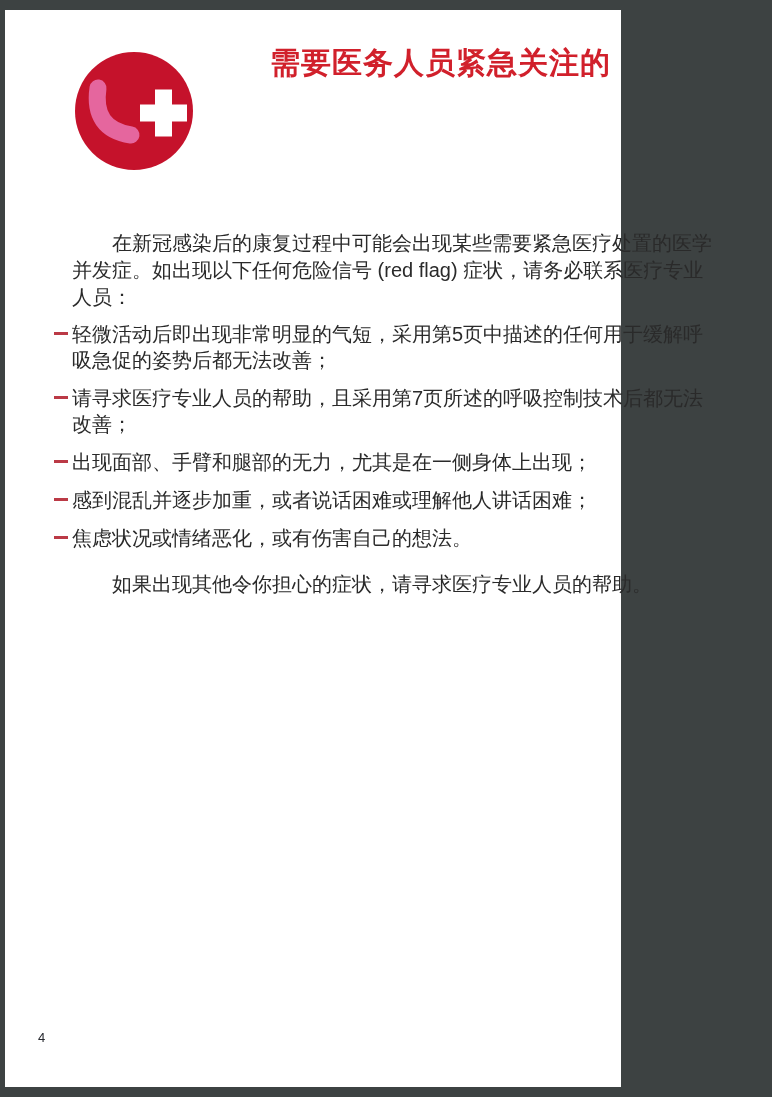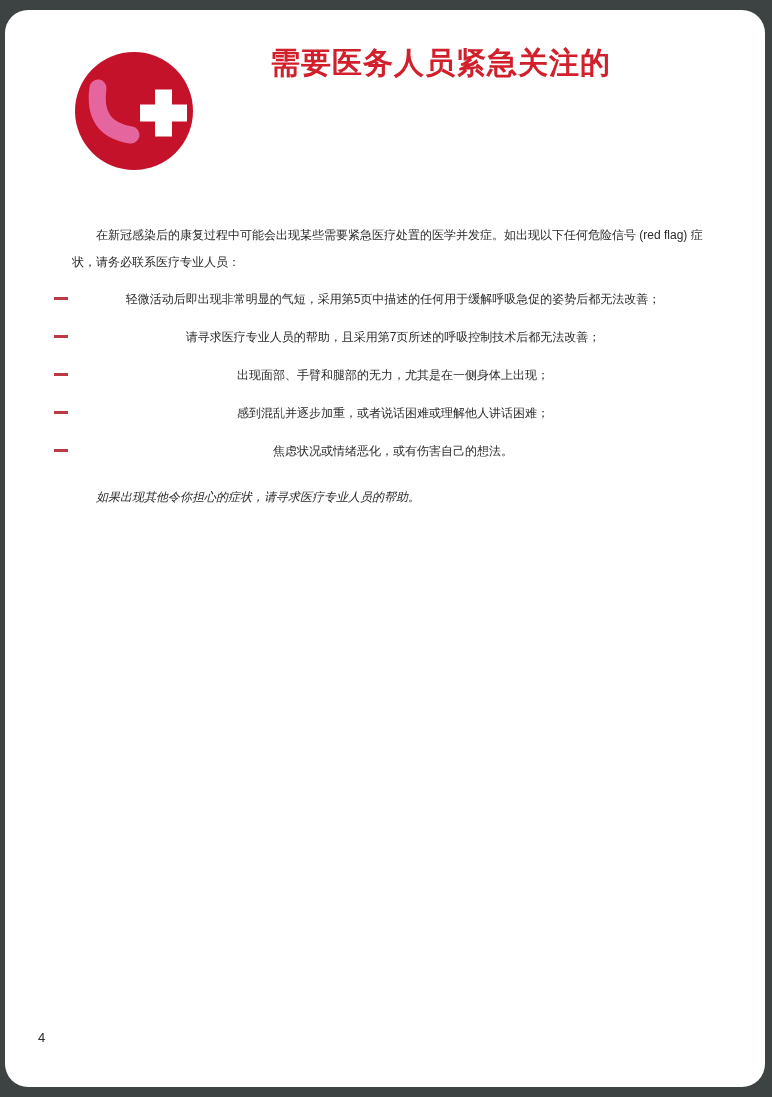--- a/index.html
+++ b/index.html
@@ -15,74 +15,72 @@
   html,body{width:772px;height:1097px;}
   body{
     font-family:"Liberation Sans","DejaVu Sans",sans-serif;
     background:var(--frame-dark);
     position:relative;
     overflow:hidden;
   }
   .page{
     position:absolute;
     left:5px; top:10px;
-    width:760px; height:1077px;
+    width:616px; height:1077px;
     background:var(--page-white);
-    border-radius:23px;
   }
   
   .header-icon{
     position:absolute;
     left:70px; top:42px;
     width:118px; height:118px;
   }
   .title-block{
     position:absolute;
     left:265px; top:33px;
     width:440px;
     color:var(--title-red);
     font-weight:bold;
     font-size:30px;
     line-height:39px;
     letter-spacing:1px;
   }
   
   .content{
     position:absolute;
-    left:67px; top:212px;
+    left:67px; top:220px;
     width:642px;
     color:var(--body-text);
-    font-size:12px;
+    font-size:20px;
   }
   .intro{
     text-indent:2em;
     line-height:27px;
     margin-bottom:10px;
   }
   ul.signs{
     list-style:none;
-    margin:0; padding:0;text-align:center;
+    margin:0; padding:0;
   }
   ul.signs li{
     position:relative;
     line-height:26px;
     margin-bottom:12px;
   }
   ul.signs li .dash{
     position:absolute;
     left:-18px; top:11px;
     width:14px; height:3px;
     background:var(--bullet-red);
     display:block;
   }
   .closing{
     text-indent:2em;
     line-height:27px;
     margin-top:20px;
-    font-style:italic;
   }
   .pagenum{
     position:absolute;
     left:33px; top:1020px;
     font-size:13px;
     color:#26282e;
   }
 </style>
 </head>
 <body>

